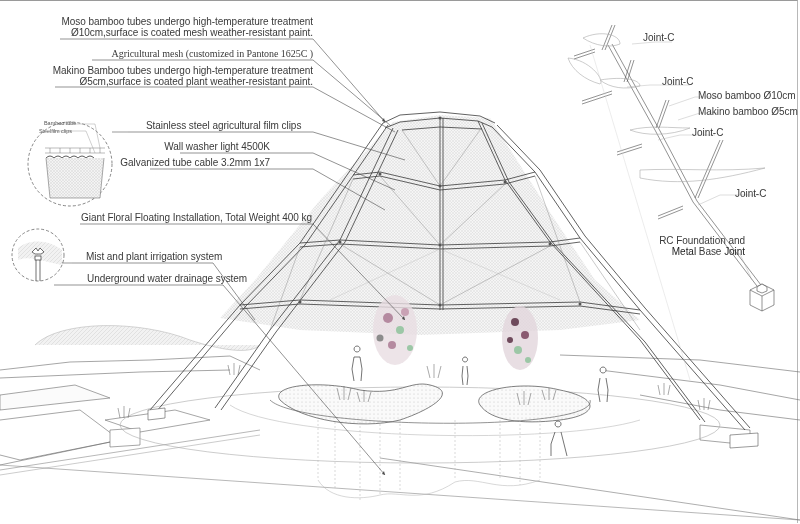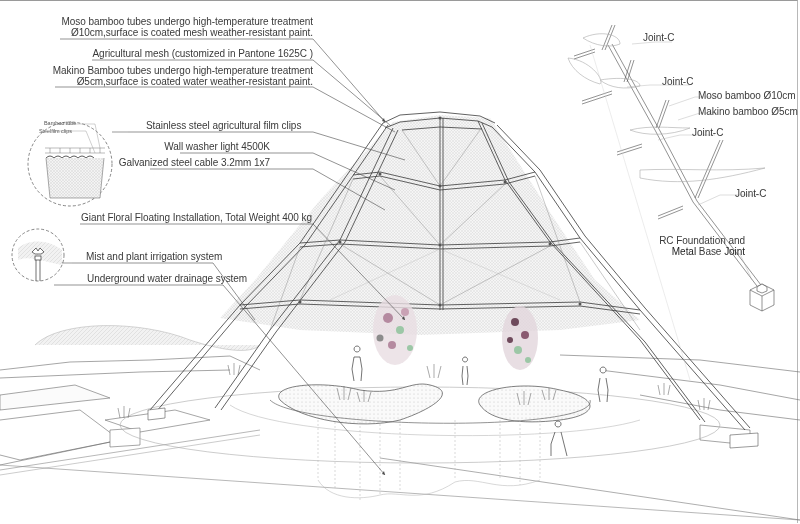--- a/index.html
+++ b/index.html
@@ -255,35 +255,35 @@
     <path d="M750 290 L762 284 L774 290 L774 305 L762 311 L750 305 Z"></path>
     <path d="M750 290 L762 296 L774 290 M762 296 L762 311"></path>
     <path d="M757 287 L762 284 L767 287 L767 291 L762 293 L757 291 Z"></path>
   </g>
 </svg>
 
 <div class="label right" style="left:60px; top:17px; width:253px;">
   <div>Moso bamboo tubes undergo high-temperature treatment</div>
   <div>Ø10cm,surface is coated mesh weather-resistant paint.</div>
 </div>
-<div class="label right" style="left:60px; top:49px; width:253px;">
+<div class="label right" style="left:60px; top:49px; width:253px;font-family:Liberation Serif, serif;">
   <div>Agricultural mesh (customized in Pantone 1625C )</div>
 </div>
 <div class="label right" style="left:40px; top:66px; width:273px;">
   <div>Makino Bamboo tubes undergo high-temperature treatment</div>
-  <div>Ø5cm,surface is coated water weather-resistant paint.</div>
+  <div>Ø5cm,surface is coated plant weather-resistant paint.</div>
 </div>
 <div class="label" style="left:146px; top:121px;">
   <span>Stainless steel agricultural film clips</span>
 </div>
 <div class="label right" style="left:100px; top:142px; width:170px;">
   <span>Wall washer light  4500K</span>
 </div>
 <div class="label right" style="left:100px; top:158px; width:170px;">
-  <span>Galvanized steel cable 3.2mm 1x7</span>
+  <span>Galvanized tube cable 3.2mm 1x7</span>
 </div>
 <div class="label" style="left:81px; top:213px;">
   <span>Giant Floral Floating Installation, Total Weight 400 kg</span>
 </div>
 <div class="label" style="left:71px; top:252px;margin-left:15px;">
   <span>Mist and plant irrigation system</span>
 </div>
 <div class="label" style="left:55px; top:274px;margin-left:32px;">
   <span>Underground water drainage system</span>
 </div>

